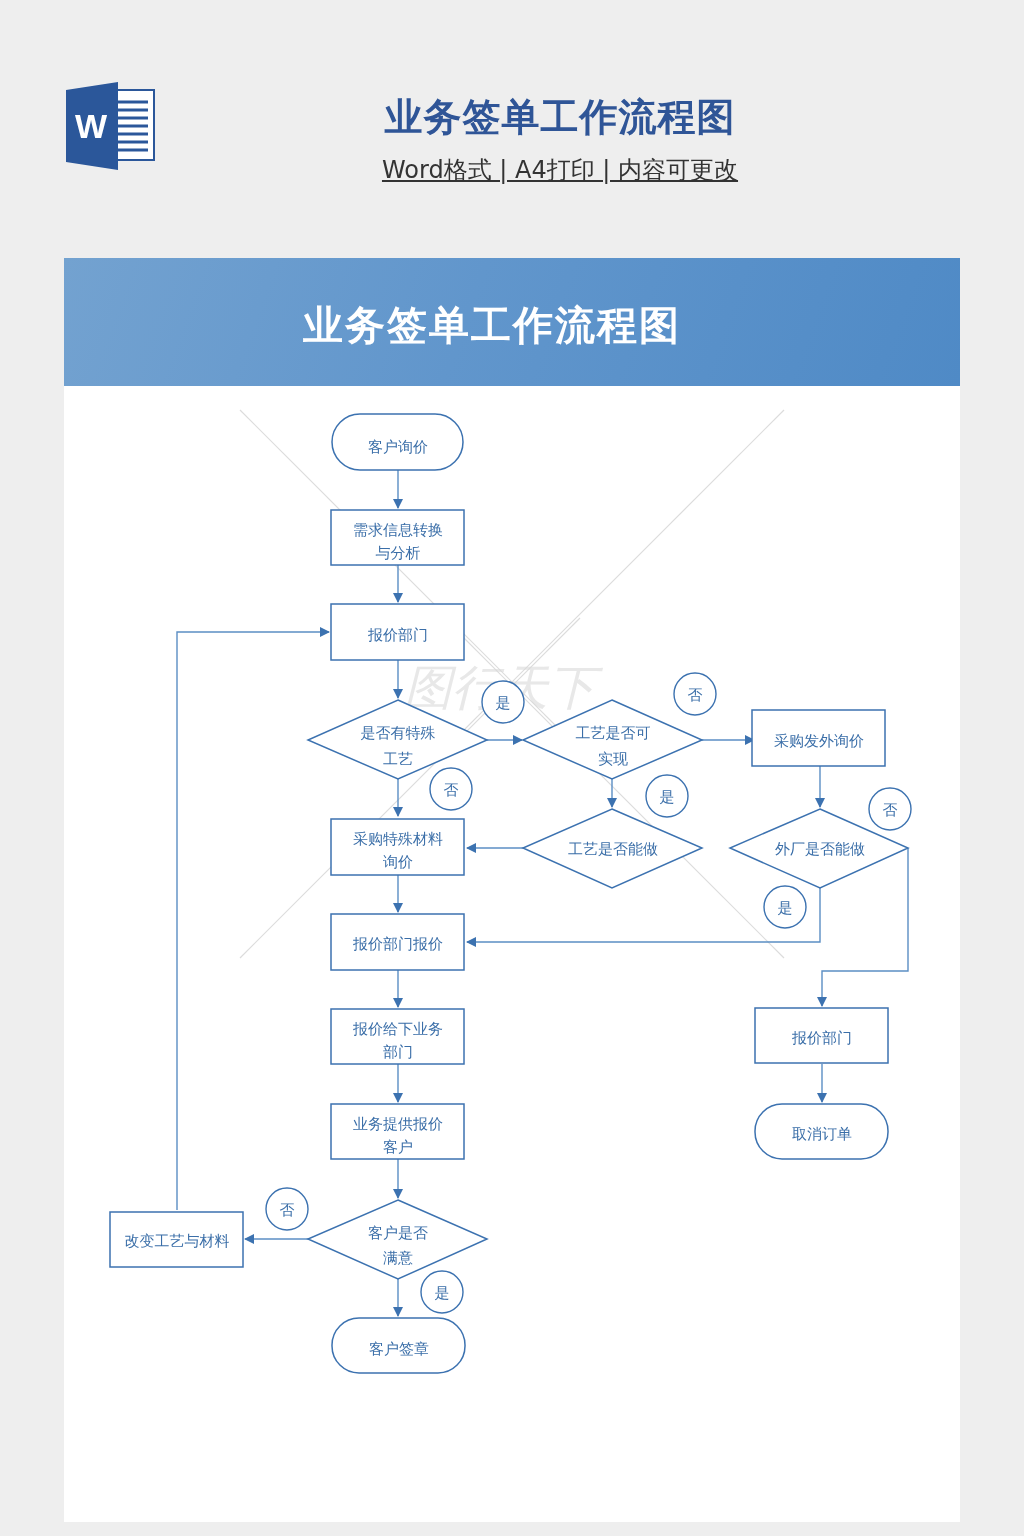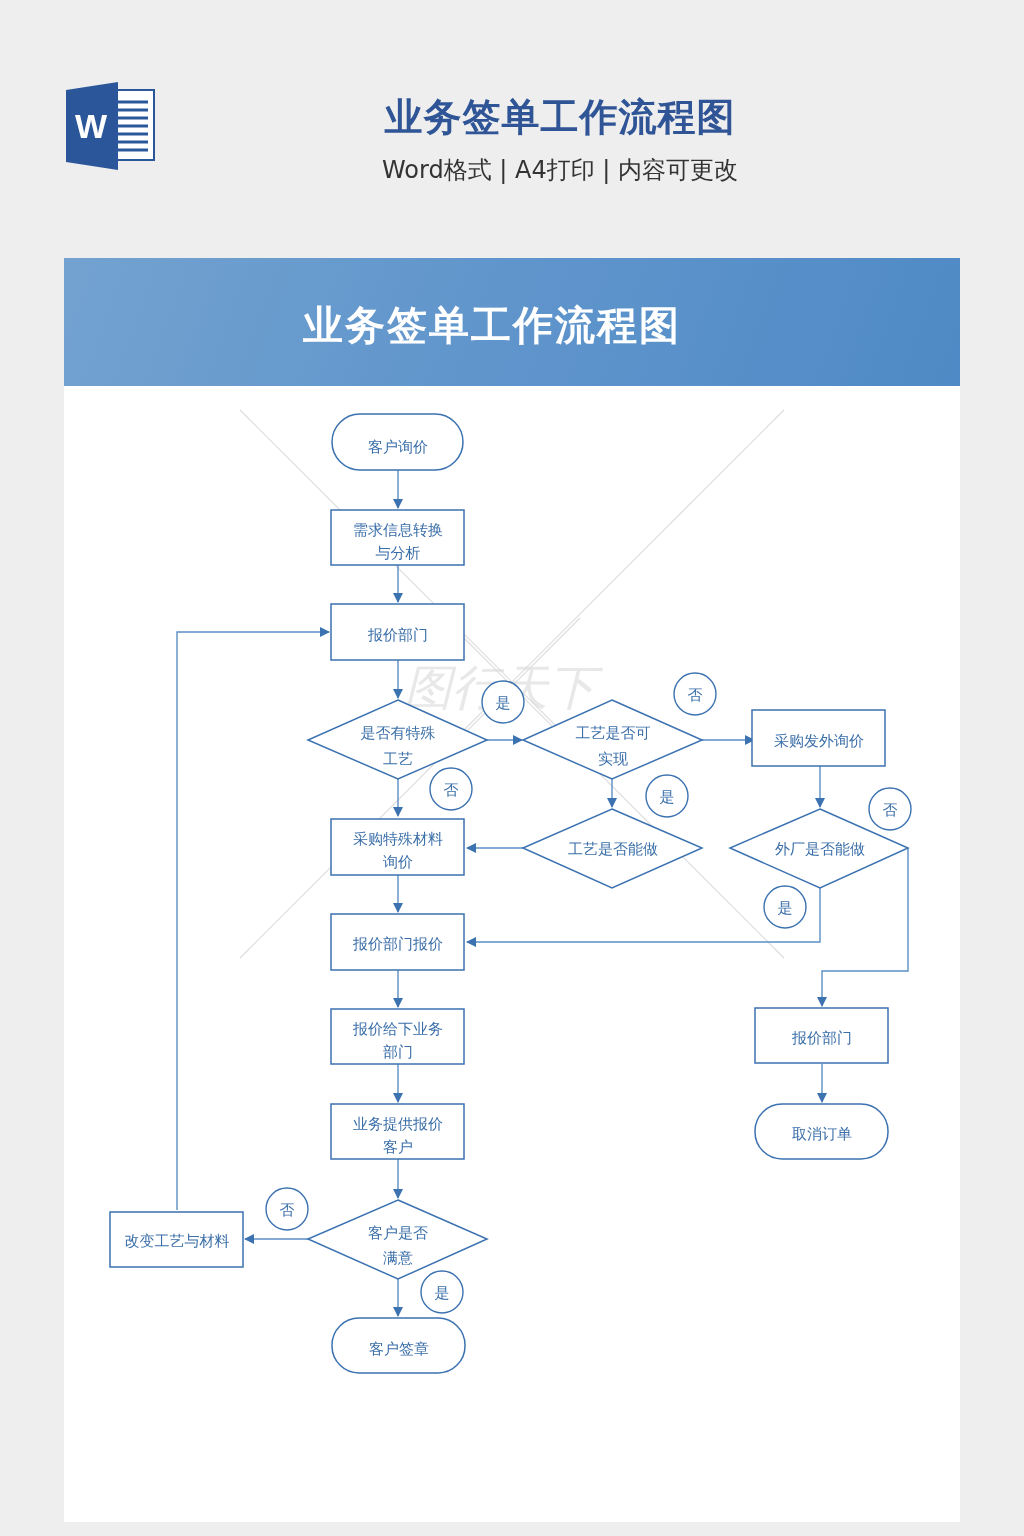--- a/index.html
+++ b/index.html
@@ -11,21 +11,21 @@
       font-family: "DejaVu Sans", "Liberation Sans", sans-serif;
     }
     .word-icon { position: absolute; left: 64px; top: 80px; width: 92px; height: 92px; }
     .header-title {
       position: absolute; left: 300px; width: 520px; top: 92px;
       text-align: center; font-size: 38px; font-weight: bold;
       color: #2f5597; letter-spacing: 1px;
     }
     .header-sub {
       position: absolute; left: 300px; width: 520px; top: 154px;
-      text-align: center; font-size: 24px; color: #333333;
+      text-align: center; font-size: 24px; color: #333333; text-decoration: underline;
     }
     .card {
       position: absolute; left: 64px; top: 258px; width: 896px; height: 1264px;
       background: #ffffff;
     }
     .banner {
       position: absolute; left: 0; top: 0; width: 896px; height: 128px;
       background: linear-gradient(110deg, #73a2d0 0%, #6196cc 45%, #4f8ac6 100%);
     }
     .banner-title {

